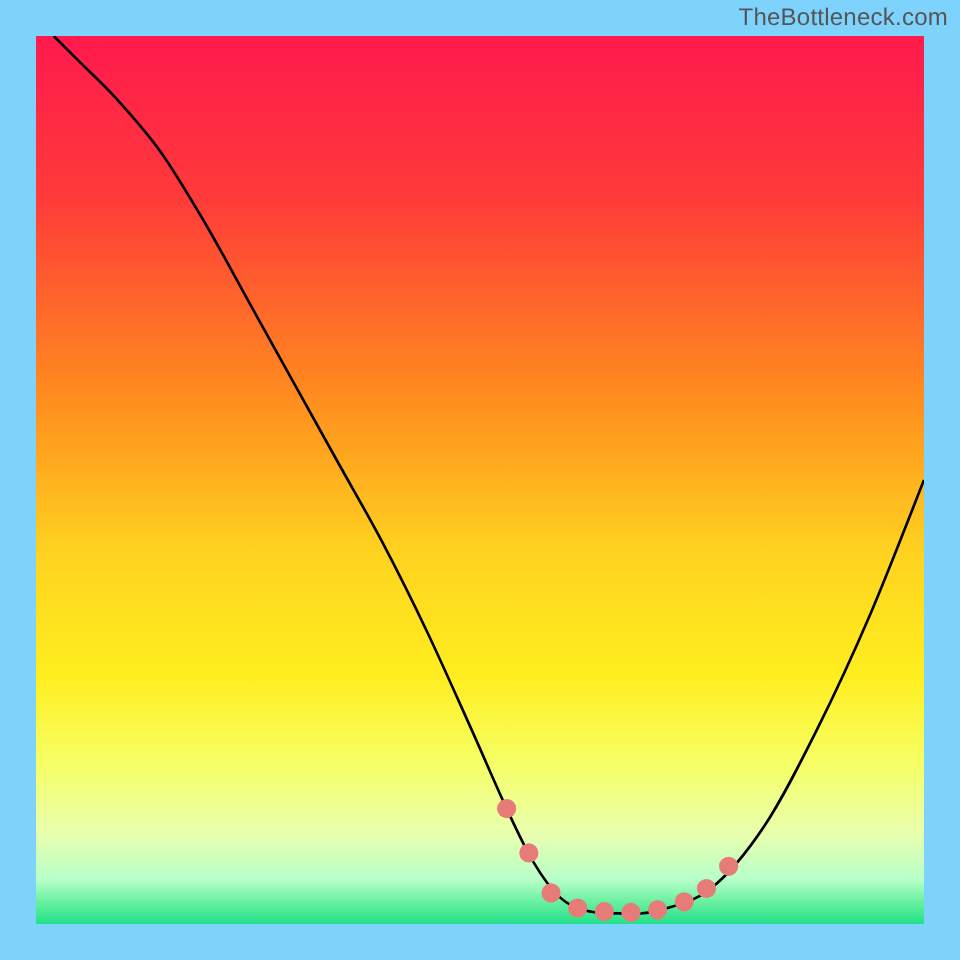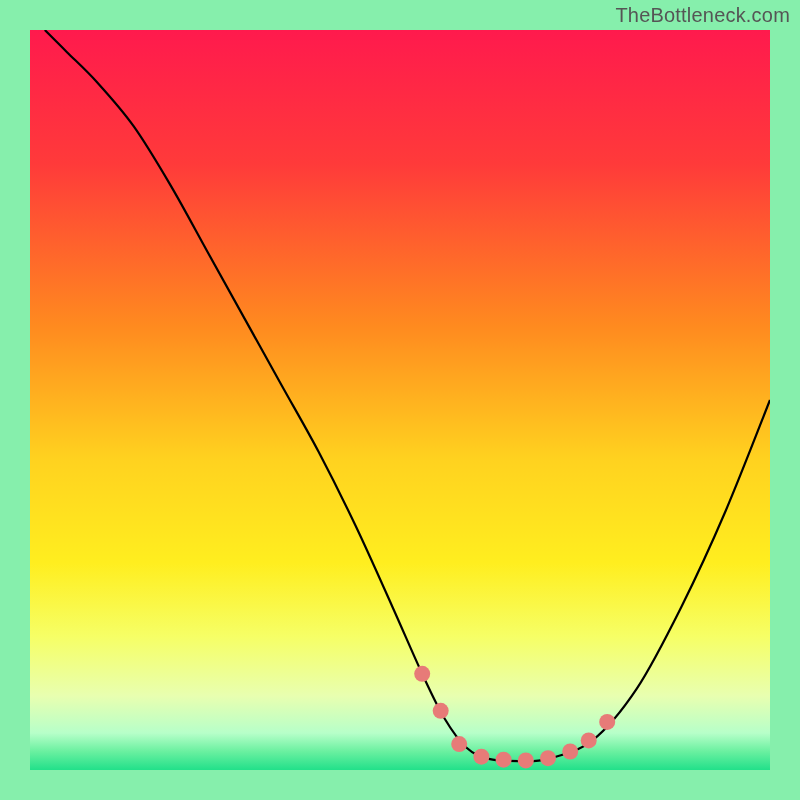--- a/index.html
+++ b/index.html
@@ -10,21 +10,21 @@
     background: #000;
     overflow: hidden;
     font-family: Arial, Helvetica, sans-serif;
   }
   .frame {
     position: absolute;
     left: 0;
     top: 0;
     width: 800px;
     height: 800px;
-    background: #86efac;
+    background: #7dd3fc;
   }
   .watermark {
     position: absolute;
     top: 4px;
     right: 10px;
     color: #555;
     font-size: 20px;
     font-weight: 500;
     letter-spacing: 0.2px;
     z-index: 10;

